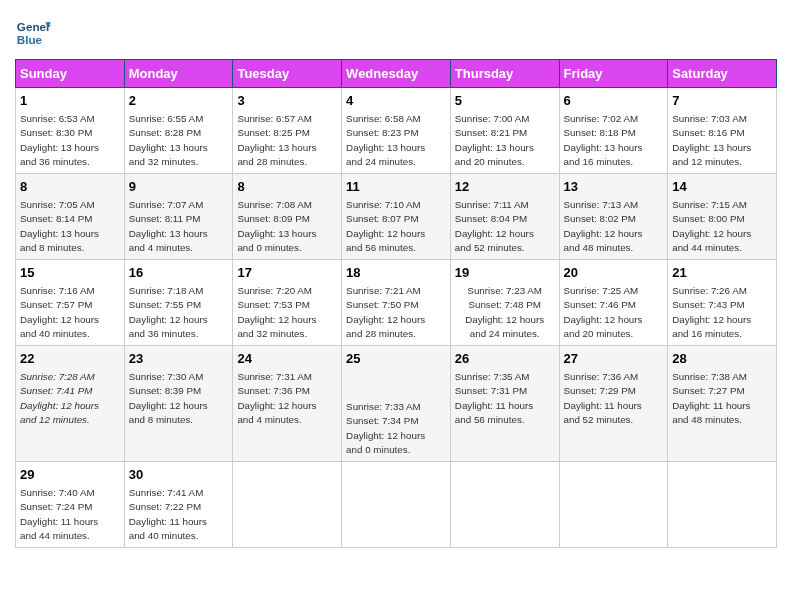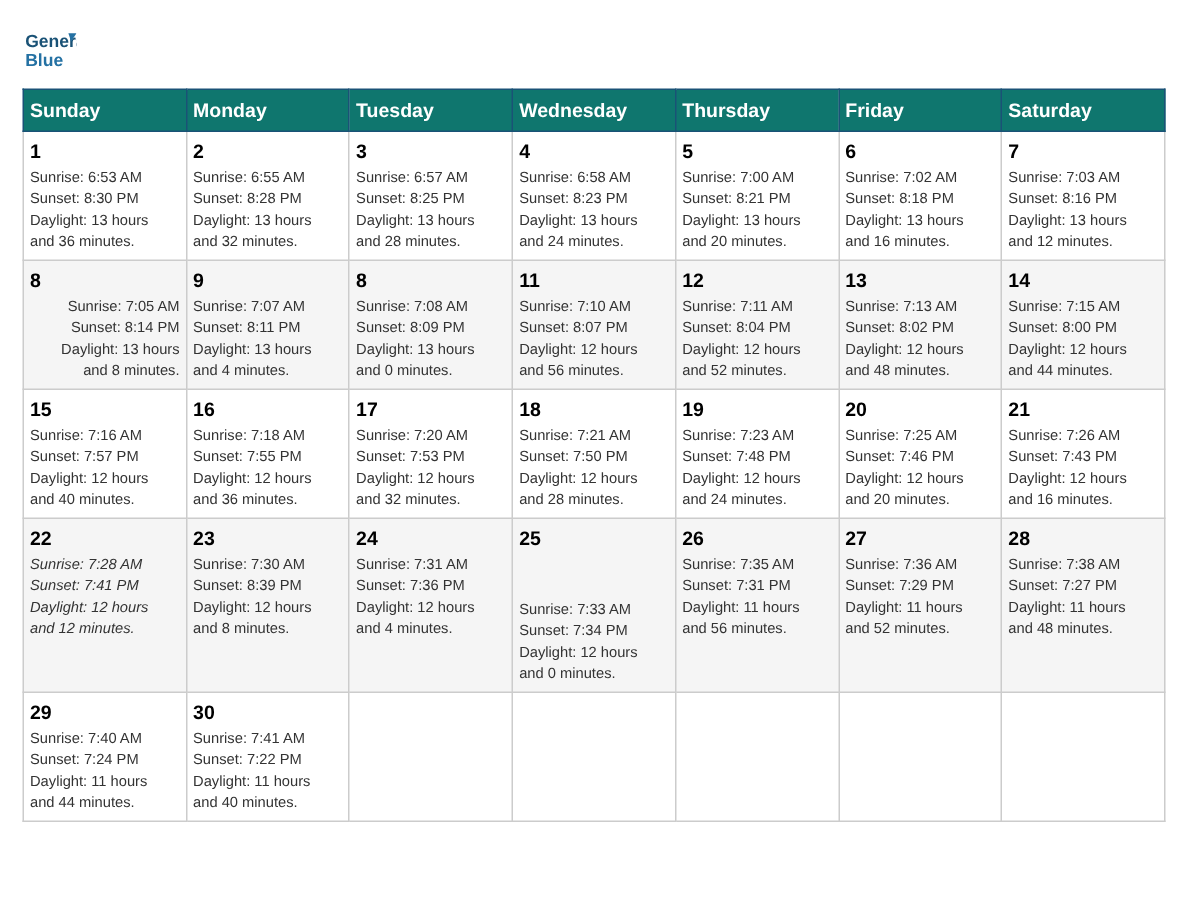--- a/index.html
+++ b/index.html
@@ -36,21 +36,21 @@
     .calendar-subtitle {
       font-size: 14px;
       color: #555;
     }
     table {
       width: 100%;
       border-collapse: collapse;
       font-size: 10.5px;
     }
     thead tr th {
-      background-color: #0f766e;
+      background-color: #d946ef;
       color: #fff;
       padding: 6px 4px;
       text-align: left;
       font-size: 13px;
       font-weight: bold;
       border: 1px solid #1a5276;
     }
     tbody tr td {
       border: 1px solid #ccc;
       vertical-align: top;
@@ -157,21 +157,21 @@
           <span class="day-num">7</span>
           <div class="day-info" style="white-space: pre-line;">Sunrise: 7:03 AM
 Sunset: 8:16 PM
 Daylight: 13 hours
 and 12 minutes.</div>
         </td>
       </tr>
       <tr>
         <td>
           <span class="day-num">8</span>
-          <div class="day-info" style="white-space: pre-line; text-align: right;">Sunrise: 7:05 AM
+          <div class="day-info" style="white-space: pre-line;">Sunrise: 7:05 AM
 Sunset: 8:14 PM
 Daylight: 13 hours
 and 8 minutes.</div>
         </td>
         <td>
           <span class="day-num">9</span>
           <div class="day-info" style="white-space: pre-line;">Sunrise: 7:07 AM
 Sunset: 8:11 PM
 Daylight: 13 hours
 and 4 minutes.</div>
@@ -236,21 +236,21 @@
         </td>
         <td>
           <span class="day-num">18</span>
           <div class="day-info" style="white-space: pre-line;">Sunrise: 7:21 AM
 Sunset: 7:50 PM
 Daylight: 12 hours
 and 28 minutes.</div>
         </td>
         <td>
           <span class="day-num">19</span>
-          <div class="day-info" style="white-space: pre-line;">Sunrise: 7:23 AM
+          <div class="day-info" style="white-space: pre-line; text-align: center;">Sunrise: 7:23 AM
 Sunset: 7:48 PM
 Daylight: 12 hours
 and 24 minutes.</div>
         </td>
         <td>
           <span class="day-num">20</span>
           <div class="day-info" style="white-space: pre-line;">Sunrise: 7:25 AM
 Sunset: 7:46 PM
 Daylight: 12 hours
 and 20 minutes.</div>

